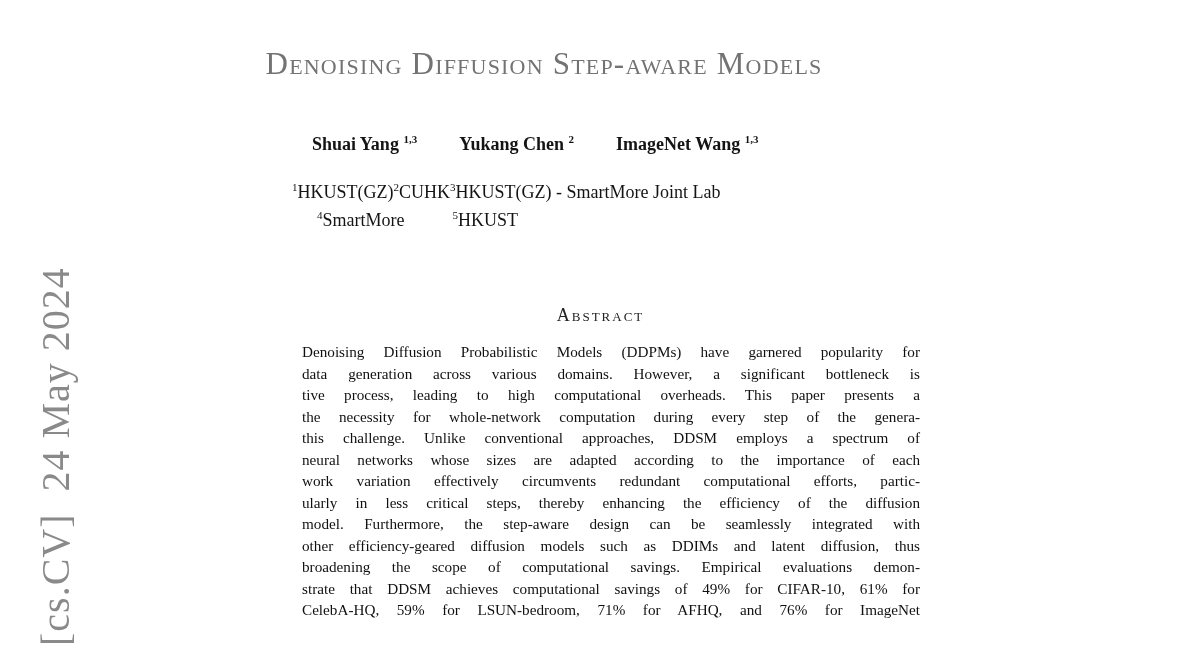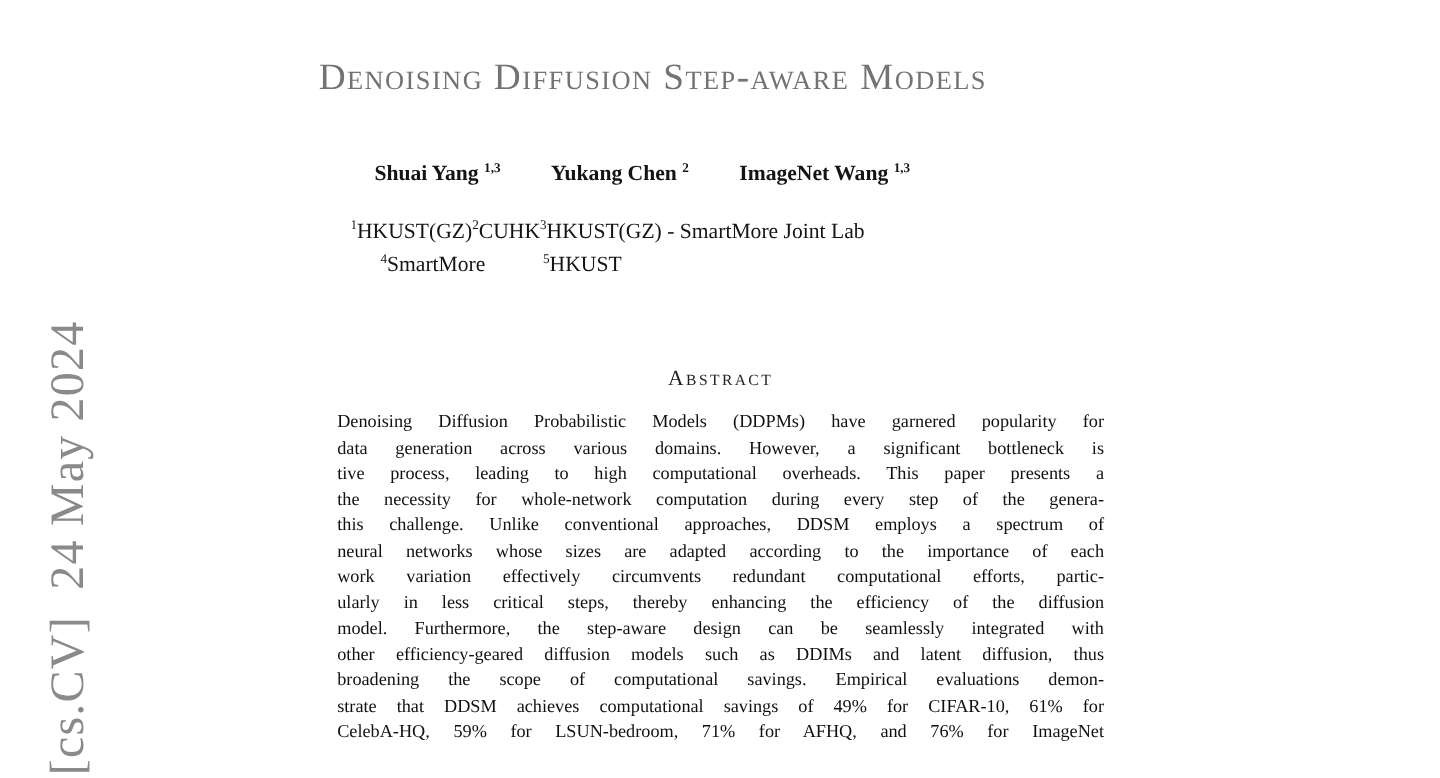--- a/index.html
+++ b/index.html
@@ -76,20 +76,21 @@
     width: 639px;
     font-size: 15.2px;
     line-height: 21.5px;
     color: #101010;
   }
   .abs-line {
     text-align: justify;
     text-align-last: justify;
     height: 21.5px;
     overflow: visible;
+    margin-left: 21px;
   }
   .arxiv-watermark {
     position: absolute;
     left: 32px;
     top: 646px;
     transform: rotate(-90deg);
     transform-origin: 0 0;
     font-size: 40px;
     letter-spacing: 1px;
     color: #8a8a8a;

